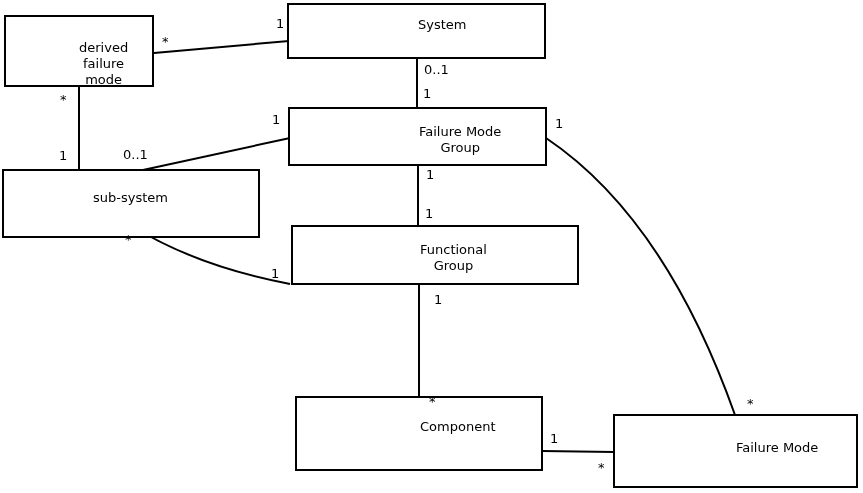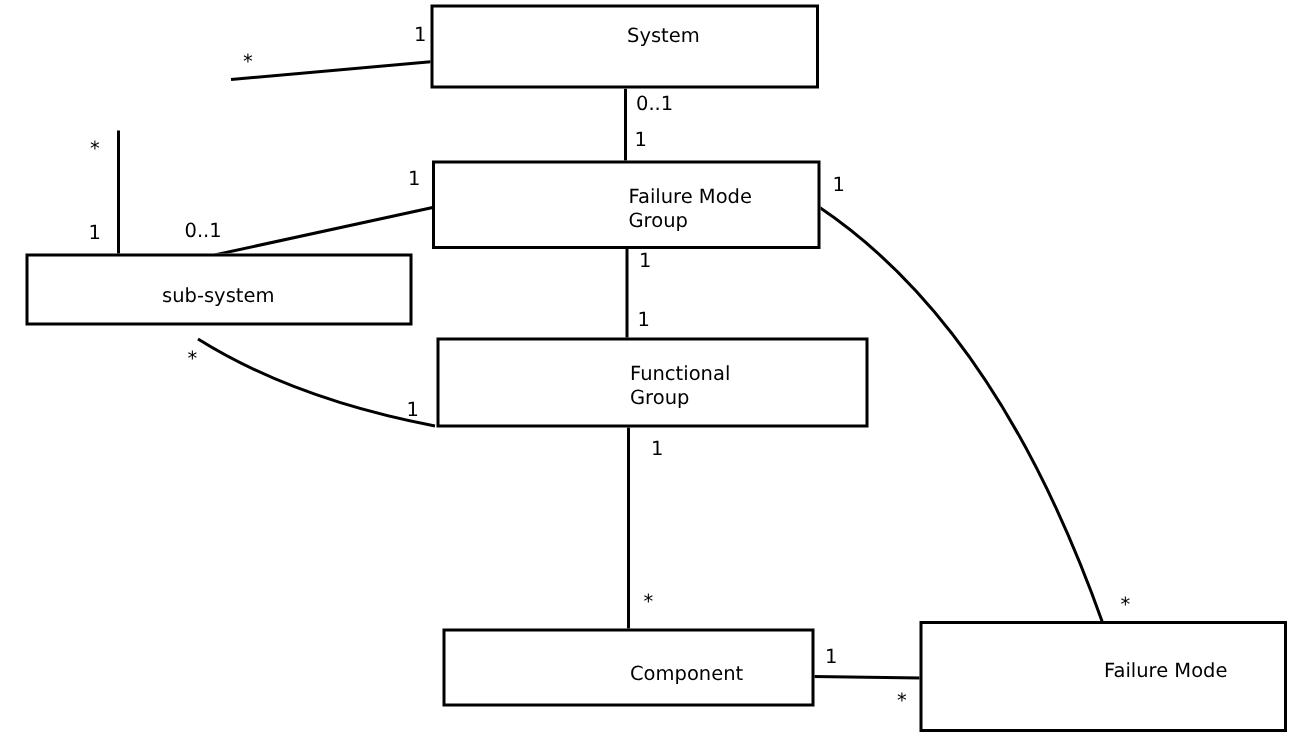--- a/index.html
+++ b/index.html
@@ -15,21 +15,21 @@
   #edges path{stroke:var(--ink,#000000);stroke-width:2;fill:none;}
   .box{
     position:absolute;box-sizing:border-box;
     border:2px solid var(--ink,#000000);
     background:var(--bg,#ffffff);
   }
   .box-label{
     position:absolute;
     font-size:13px;line-height:16px;white-space:nowrap;
   }
-  .box-label span{display:block;}
+  .box-label span{display:block;text-align:center;}
   .mult{
     position:absolute;
     font-size:13px;line-height:15px;white-space:nowrap;
   }
 </style>
 </head>
 <body>
 
 <div id="canvas">
 
@@ -38,48 +38,55 @@
     <path d="M417,59 L417,108"></path>
     <path d="M290,138 L143,170"></path>
     <path d="M79,87 L79,170"></path>
     <path d="M418,165 L418,226"></path>
     <path d="M132,226 Q196,266 290,284"></path>
     <path d="M419,284 L419,420"></path>
     <path d="M542,451 L614,452"></path>
     <path d="M546,138 Q665,218 735,415"></path>
   </svg>
 
+  <div class="box" style="left:4px;top:15px;width:150px;height:72px">
+    <div class="box-label" style="left:73px;top:23px">
+      <span>derived</span>
+      <span>failure</span>
+      <span>mode</span>
+    </div>
+  </div>
 
   <div class="box" style="left:287px;top:3px;width:259px;height:56px">
     <div class="box-label" style="left:129px;top:12px">
       <span>System</span>
     </div>
   </div>
 
   <div class="box" style="left:288px;top:107px;width:259px;height:59px">
     <div class="box-label" style="left:129px;top:15px">
       <span>Failure Mode</span>
       <span>Group</span>
     </div>
   </div>
 
-  <div class="box" style="left:17px;top:169px;width:258px;height:48px">
+  <div class="box" style="left:2px;top:169px;width:258px;height:69px">
     <div class="box-label" style="left:89px;top:19px">
       <span>sub-system</span>
     </div>
   </div>
 
   <div class="box" style="left:291px;top:225px;width:288px;height:60px">
     <div class="box-label" style="left:127px;top:15px">
       <span>Functional</span>
       <span>Group</span>
     </div>
   </div>
 
-  <div class="box" style="left:295px;top:419px;width:248px;height:52px">
+  <div class="box" style="left:295px;top:396px;width:248px;height:75px">
     <div class="box-label" style="left:123px;top:21px">
       <span>Component</span>
     </div>
   </div>
 
   <div class="box" style="left:613px;top:414px;width:245px;height:74px">
     <div class="box-label" style="left:121px;top:24px">
       <span>Failure Mode</span>
     </div>
   </div>

